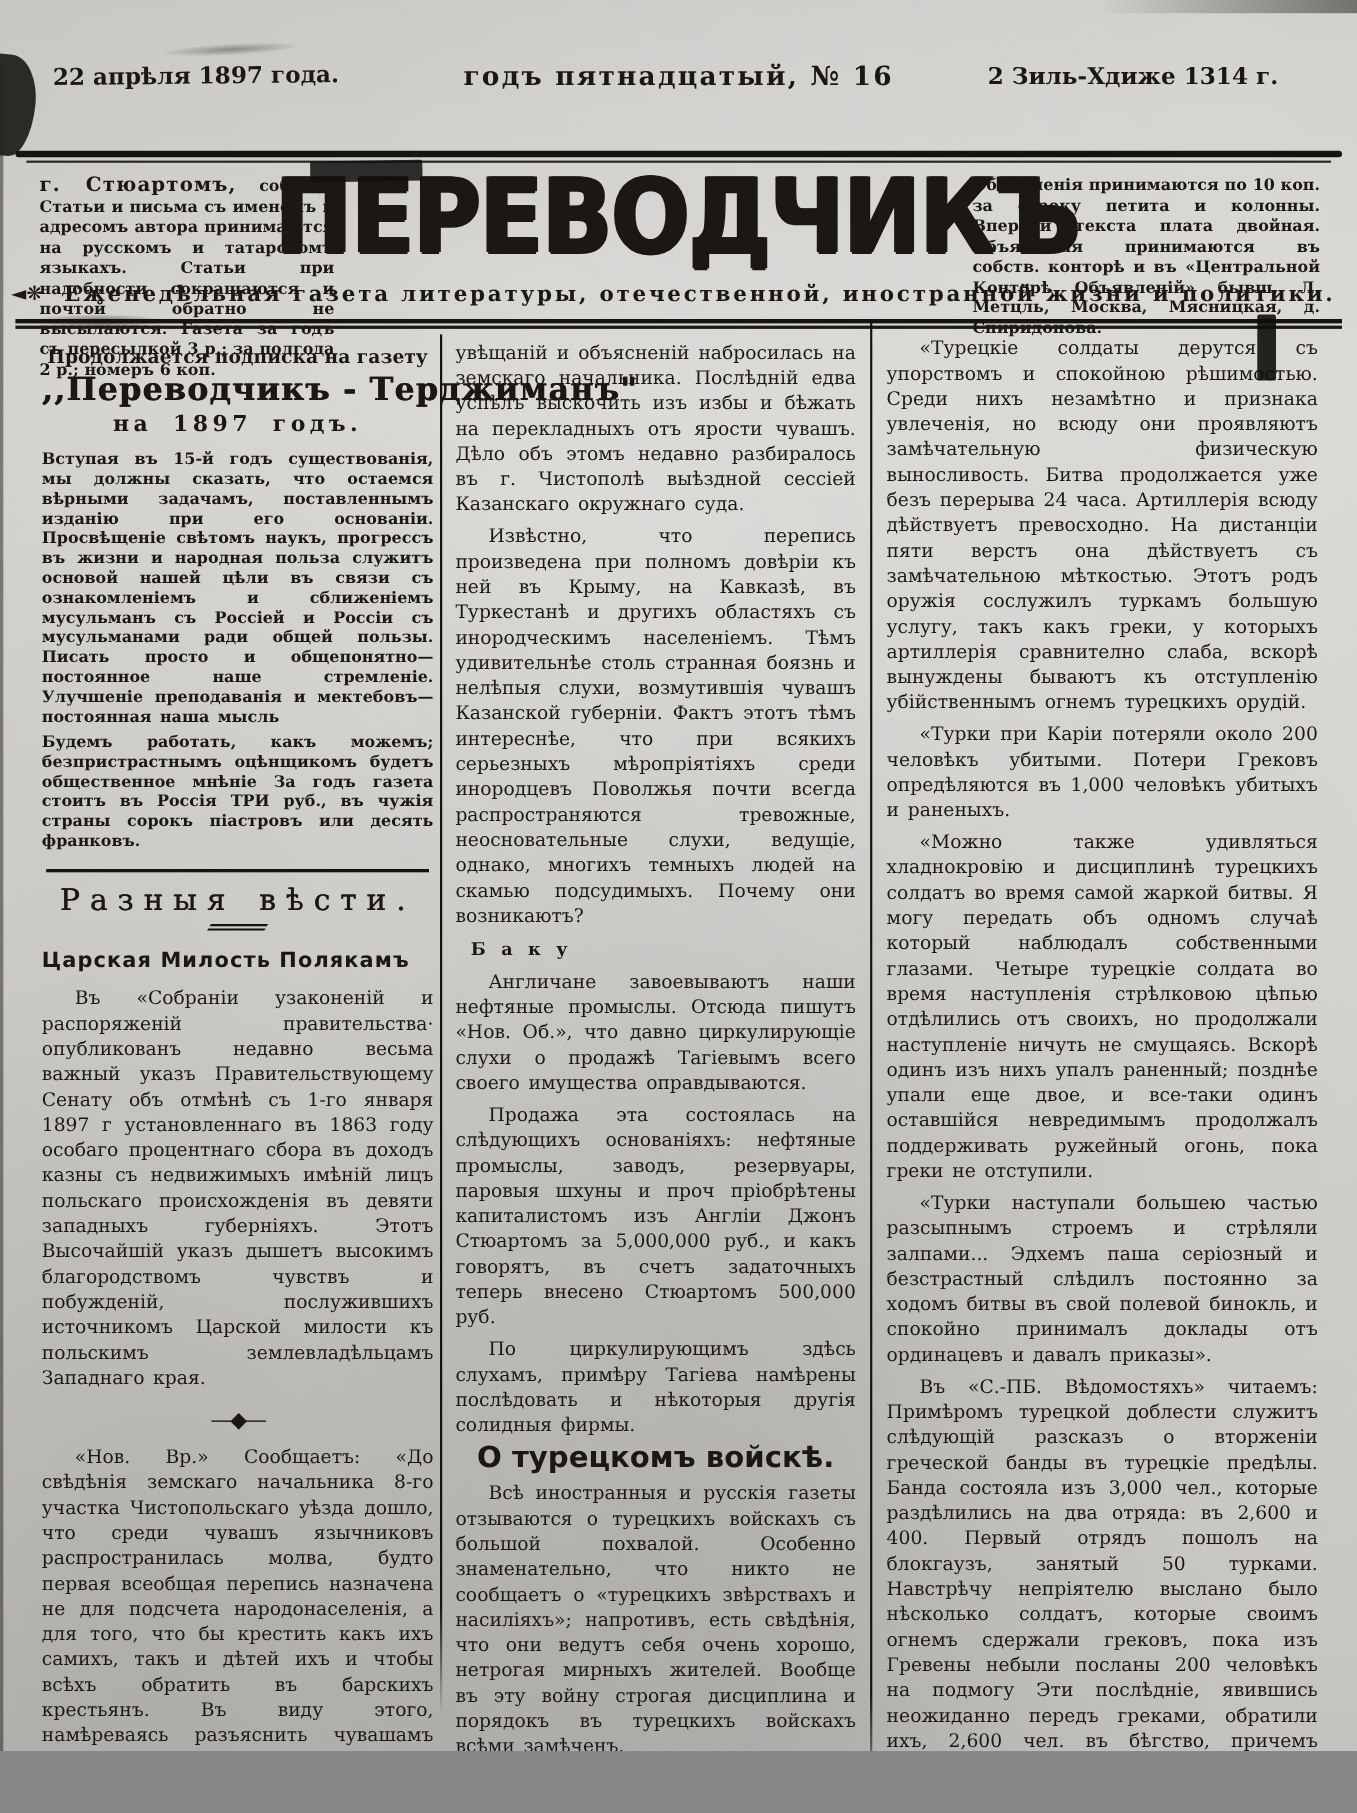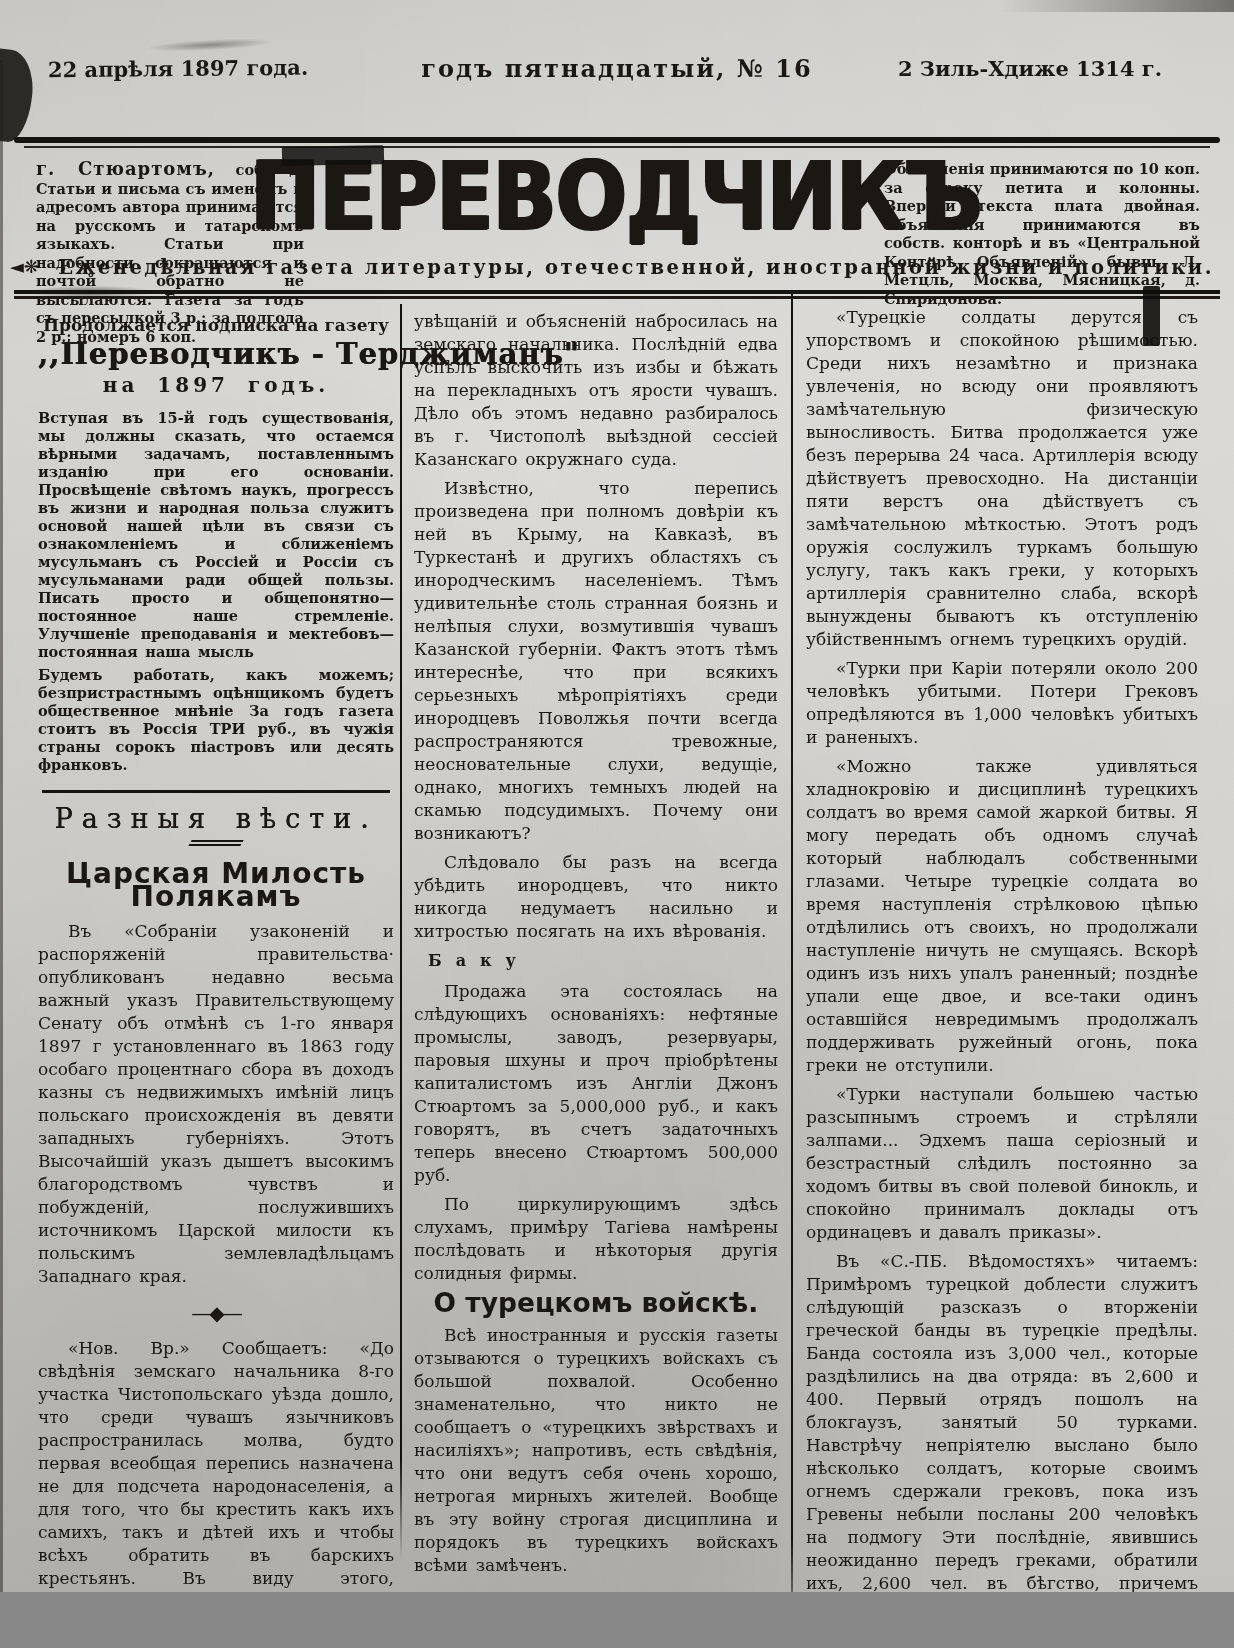--- a/index.html
+++ b/index.html
@@ -46,21 +46,21 @@
   .announce{text-align:center;font-weight:bold;font-size:17px;margin:2px 0 6px;}
   .paper-name{text-align:center;font-weight:bold;font-size:29px;letter-spacing:1px;margin:0 0 8px;white-space:nowrap;
     text-shadow:0.6px 0 0 currentColor;}
   .year-line{text-align:center;font-weight:bold;font-size:20px;letter-spacing:4px;word-spacing:8px;margin:0 0 12px;}
   .prospectus{font-weight:bold;font-size:14.5px;line-height:18px;}
   .prospectus p{margin:0 0 5px;text-indent:0;}
   .col-rule{border:none;border-top:3px solid #15130f;margin:16px 4px 14px;}
   .section-head{font-weight:normal;font-size:27px;letter-spacing:9px;word-spacing:4px;text-align:center;margin:4px 0 10px;
     text-shadow:0.4px 0 0 currentColor;}
   .mini-div{width:52px;margin:0 auto 16px;border-top:2px solid #15130f;border-bottom:2px solid #15130f;height:2px;transform:skewX(-30deg);}
-  .article-head{font-family:"DejaVu Sans","Liberation Sans",sans-serif;font-weight:bold;font-size:28px;text-align:center;margin:4px 0 12px;letter-spacing:1px;}
+  .article-head{font-family:"DejaVu Sans","Liberation Sans",sans-serif;font-weight:bold;font-size:19px;margin:4px 0 12px;letter-spacing:1px;}
   .diamond-orn{text-align:center;font-size:20px;letter-spacing:-2px;margin:14px 0 12px;}
   
   .baku-head{font-weight:bold;font-size:16px;letter-spacing:14px;text-align:left;margin:4px 0 8px;text-indent:14px;}
   .turk-head{font-family:"DejaVu Sans","Liberation Sans",sans-serif;font-weight:bold;font-size:26.5px;text-align:center;margin:6px 0 10px;}
   
   .art{position:absolute;pointer-events:none;}
   .a1{left:-10px;top:50px;width:42px;height:92px;background:#15130f;border-radius:0 70% 55% 0/0 55% 60% 0;opacity:.88;transform:rotate(6deg);}
   .a2{left:282px;top:146px;width:102px;height:19px;background:#100f0d;opacity:.85;border-radius:2px;transform:rotate(-1deg);}
   .a3{left:1143px;top:286px;width:17px;height:60px;background:#0e0d0b;opacity:.9;border-radius:2px;}
   .a4{left:0;top:60px;width:3px;height:1570px;background:#23201b;opacity:.5;}
@@ -108,22 +108,22 @@
     <div class="mini-div"></div>
     <h3 class="article-head">Царская Милость Полякамъ</h3>
     <p>Въ «Собраніи узаконеній и распоряженій правительства· опубликованъ недавно весьма важный указъ Правительствующему Сенату объ отмѣнѣ съ 1-го января 1897 г установленнаго въ 1863 году особаго процентнаго сбора въ доходъ казны съ недвижимыхъ имѣній лицъ польскаго происхожденія въ девяти западныхъ губерніяхъ. Этотъ Высочайшій указъ дышетъ высокимъ благородствомъ чувствъ и побужденій, послужившихъ источникомъ Царской милости къ польскимъ землевладѣльцамъ Западнаго края.</p>
     <div class="diamond-orn">—◆—</div>
     <p>«Нов. Вр.» Сообщаетъ: «До свѣдѣнія земскаго начальника 8-го участка Чистопольскаго уѣзда дошло, что среди чувашъ язычниковъ распространилась молва, будто первая всеобщая перепись назначена не для подсчета народонаселенія, а для того, что бы крестить какъ ихъ самихъ, такъ и дѣтей ихъ и чтобы всѣхъ обратить въ барскихъ крестьянъ. Въ виду этого, намѣреваясь разъяснить чувашамъ настоящее значеніе переписи, земскій начальникъ явился въ деревню и приказалъ собрать сходъ, а самъ направился въ избу. Спустя нѣкоторое время, въ избу явилась толпа крестьянъ и вмѣсто выслушанія</p>
   </div>
 
   <div class="col col2">
     <p style="text-indent:0;">увѣщаній и объясненій набросилась на земскаго начальника. Послѣдній едва успѣлъ выскочить изъ избы и бѣжать на перекладныхъ отъ ярости чувашъ. Дѣло объ этомъ недавно разбиралось въ г. Чистополѣ выѣздной сессіей Казанскаго окружнаго суда.</p>
     <p>Извѣстно, что перепись произведена при полномъ довѣріи къ ней въ Крыму, на Кавказѣ, въ Туркестанѣ и другихъ областяхъ съ инородческимъ населеніемъ. Тѣмъ удивительнѣе столь странная боязнь и нелѣпыя слухи, возмутившія чувашъ Казанской губерніи. Фактъ этотъ тѣмъ интереснѣе, что при всякихъ серьезныхъ мѣропріятіяхъ среди инородцевъ Поволжья почти всегда распространяются тревожные, неосновательные слухи, ведущіе, однако, многихъ темныхъ людей на скамью подсудимыхъ. Почему они возникаютъ?</p>
-    <p>Слѣдовало бы разъ на всегда убѣдить инородцевъ, что никто никогда недумаетъ насильно и хитростью посягать на ихъ вѣрованія.</p>
     <h3 class="baku-head">Баку</h3>
+    <p>Англичане завоевываютъ наши нефтяные промыслы. Отсюда пишутъ «Нов. Об.», что давно циркулирующіе слухи о продажѣ Тагіевымъ всего своего имущества оправдываются.</p>
     <p>Продажа эта состоялась на слѣдующихъ основаніяхъ: нефтяные промыслы, заводъ, резервуары, паровыя шхуны и проч пріобрѣтены капиталистомъ изъ Англіи Джонъ Стюартомъ за 5,000,000 руб., и какъ говорятъ, въ счетъ задаточныхъ теперь внесено Стюартомъ 500,000 руб.</p>
     <p>По циркулирующимъ здѣсь слухамъ, примѣру Тагіева намѣрены послѣдовать и нѣкоторыя другія солидныя фирмы.</p>
     <h3 class="turk-head">О турецкомъ войскѣ.</h3>
     <p>Всѣ иностранныя и русскія газеты отзываются о турецкихъ войскахъ съ большой похвалой. Особенно знаменательно, что никто не сообщаетъ о «турецкихъ звѣрствахъ и насиліяхъ»; напротивъ, есть свѣдѣнія, что они ведутъ себя очень хорошо, нетрогая мирныхъ жителей. Вообще въ эту войну строгая дисциплина и порядокъ въ турецкихъ войскахъ всѣми замѣченъ.</p>
 
   </div>
 
   <div class="col col3">
     <p>«Турецкіе солдаты дерутся съ упорствомъ и спокойною рѣшимостью. Среди нихъ незамѣтно и признака увлеченія, но всюду они проявляютъ замѣчательную физическую выносливость. Битва продолжается уже безъ перерыва 24 часа. Артиллерія всюду дѣйствуетъ превосходно. На дистанціи пяти верстъ она дѣйствуетъ съ замѣчательною мѣткостью. Этотъ родъ оружія сослужилъ туркамъ большую услугу, такъ какъ греки, у которыхъ артиллерія сравнително слаба, вскорѣ вынуждены бываютъ къ отступленію убійственнымъ огнемъ турецкихъ орудій.</p>
     <p>«Турки при Каріи потеряли около 200 человѣкъ убитыми. Потери Грековъ опредѣляются въ 1,000 человѣкъ убитыхъ и раненыхъ.</p>

